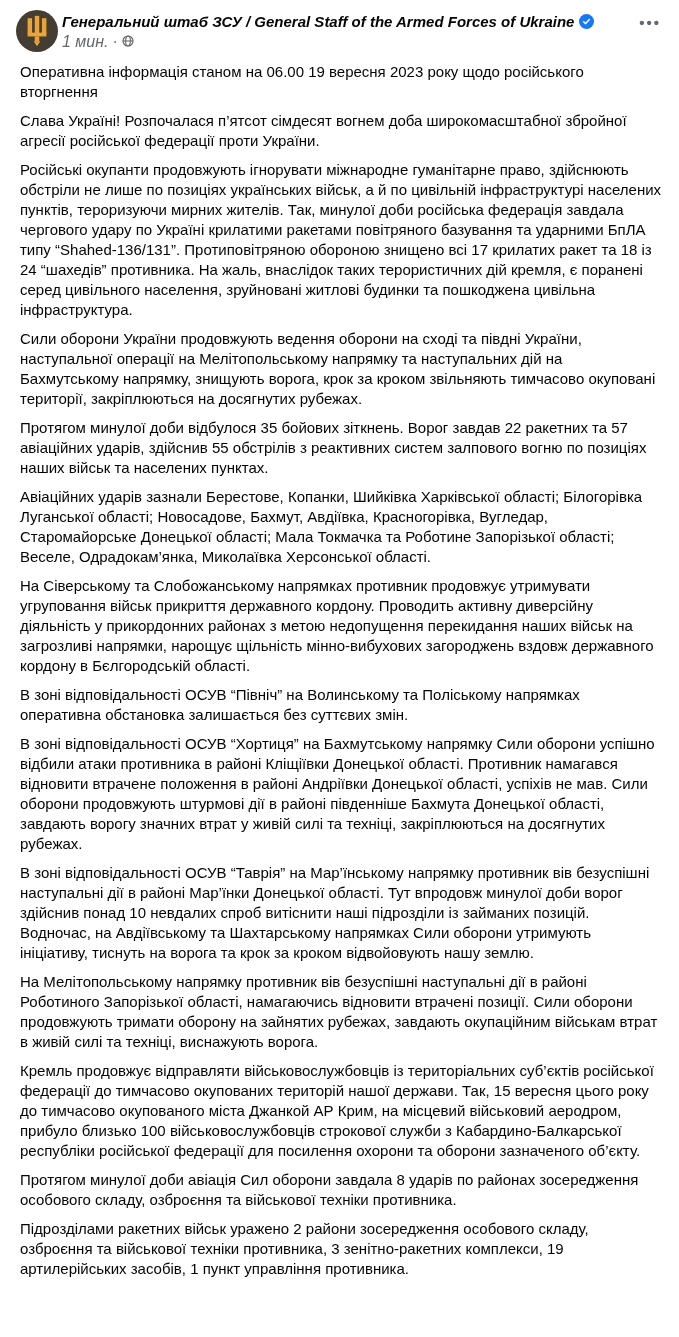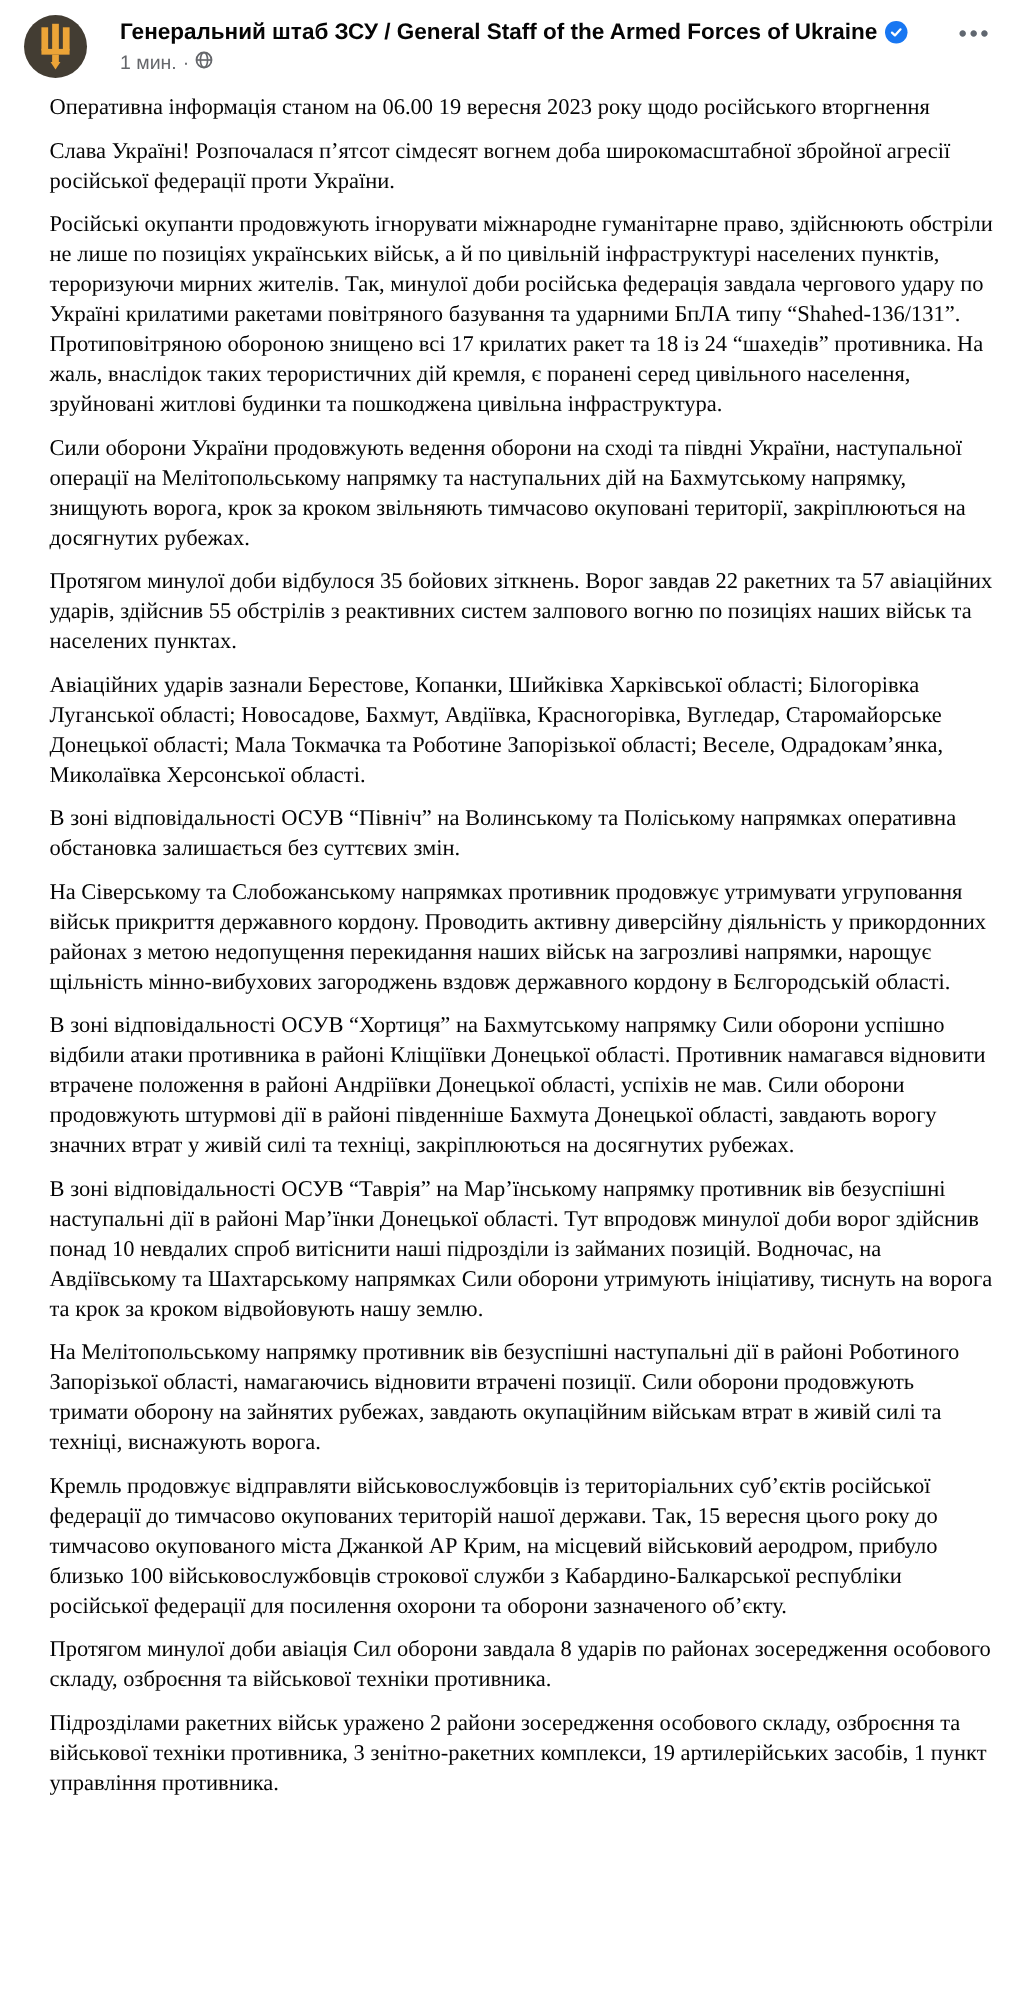--- a/index.html
+++ b/index.html
@@ -30,24 +30,25 @@
     border-radius: 50%;
     background: #433d33;
     flex: 0 0 42px;
     display: flex;
     align-items: center;
     justify-content: center;
     cursor: pointer;
   }
   .avatar svg { display: block; }
   .header-info {
-    margin-left: 22px;
+    margin-left: 4px;
     flex: 1 1 auto;
     min-width: 0;
     padding-top: 2px;
+    font-style: italic;
   }
   .page-name-row {
     display: flex;
     align-items: center;
     gap: 5px;
   }
   .page-name {
     font-size: 15px;
     line-height: 19px;
     font-weight: 700;
@@ -64,21 +65,21 @@
     background: #1877f2;
     display: inline-flex;
     align-items: center;
     justify-content: center;
   }
   .meta-row {
     display: flex;
     align-items: center;
     gap: 4px;
     margin-top: 3px;
-    font-size: 13px;
+    font-size: 16px;
     line-height: 16px;
     color: #65676b;
   }
   .globe-icon { display: inline-block; }
   .menu-button {
     flex: 0 0 auto;
     color: #606770;
     font-size: 15px;
     letter-spacing: 2px;
     padding: 8px 2px 8px 10px;
@@ -88,24 +89,23 @@
     font-weight: 700;
   }
   
   .post-body {
     padding: 6px 16px 14px 16px;
     font-size: 15px;
     line-height: 20px;
     color: #050505;
   }
   .post-body p {
-    margin: 0 0 9px 17px;
+    margin: 0 0 9px 4px;
     white-space: normal;
     word-wrap: break-word;
-    font-family: Liberation Serif, serif;
   }
   .post-body p:last-child { margin-bottom: 0; }
 </style>
 </head>
 <body>
 
 <div class="post-card">
 
   <div class="post-header">
 
@@ -149,22 +149,22 @@
     <div class="menu-button">•••</div>
   </div>
 
   <div class="post-body">
     <p>Оперативна інформація станом на 06.00 19 вересня 2023 року щодо російського вторгнення</p>
     <p>Слава Україні! Розпочалася п’ятсот сімдесят вогнем доба широкомасштабної збройної агресії російської федерації проти України.</p>
     <p>Російські окупанти продовжують ігнорувати міжнародне гуманітарне право, здійснюють обстріли не лише по позиціях українських військ, а й по цивільній інфраструктурі населених пунктів, тероризуючи мирних жителів. Так, минулої доби російська федерація завдала чергового удару по Україні крилатими ракетами повітряного базування та ударними БпЛА типу “Shahed-136/131”. Протиповітряною обороною знищено всі 17 крилатих ракет та 18 із 24 “шахедів” противника. На жаль, внаслідок таких терористичних дій кремля, є поранені серед цивільного населення, зруйновані житлові будинки та пошкоджена цивільна інфраструктура.</p>
     <p>Сили оборони України продовжують ведення оборони на сході та півдні України, наступальної операції на Мелітопольському напрямку та наступальних дій на Бахмутському напрямку, знищують ворога, крок за кроком звільняють тимчасово окуповані території, закріплюються на досягнутих рубежах.</p>
     <p>Протягом минулої доби відбулося 35 бойових зіткнень. Ворог завдав 22 ракетних та 57 авіаційних ударів, здійснив 55 обстрілів з реактивних систем залпового вогню по позиціях наших військ та населених пунктах.</p>
     <p>Авіаційних ударів зазнали Берестове, Копанки, Шийківка Харківської області; Білогорівка Луганської області; Новосадове, Бахмут, Авдіївка, Красногорівка, Вугледар, Старомайорське Донецької області; Мала Токмачка та Роботине Запорізької області; Веселе, Одрадокам’янка, Миколаївка Херсонської області.</p>
+    <p>На Сіверському та Слобожанському напрямках противник продовжує утримувати угруповання військ прикриття державного кордону. Проводить активну диверсійну діяльність у прикордонних районах з метою недопущення перекидання наших військ на загрозливі напрямки, нарощує щільність мінно-вибухових загороджень  вздовж державного кордону в Бєлгородській області.</p>
     <p>В зоні відповідальності ОСУВ “Північ” на Волинському та Поліському напрямках оперативна обстановка залишається без суттєвих змін.</p>
-    <p>На Сіверському та Слобожанському напрямках противник продовжує утримувати угруповання військ прикриття державного кордону. Проводить активну диверсійну діяльність у прикордонних районах з метою недопущення перекидання наших військ на загрозливі напрямки, нарощує щільність мінно-вибухових загороджень  вздовж державного кордону в Бєлгородській області.</p>
     <p>В зоні відповідальності ОСУВ “Хортиця” на Бахмутському напрямку Сили оборони успішно відбили атаки противника в районі Кліщіївки Донецької області. Противник намагався відновити втрачене положення в районі Андріївки Донецької області, успіхів не мав. Сили оборони продовжують штурмові дії в районі південніше Бахмута Донецької області, завдають ворогу значних втрат у живій силі та техніці, закріплюються на досягнутих рубежах.</p>
     <p>В зоні відповідальності ОСУВ “Таврія” на Мар’їнському напрямку противник вів безуспішні наступальні дії в районі Мар’їнки Донецької області. Тут впродовж минулої доби ворог здійснив понад 10 невдалих спроб витіснити наші підрозділи із займаних позицій. Водночас, на Авдіївському та Шахтарському напрямках Сили оборони утримують ініціативу, тиснуть на ворога та крок за кроком відвойовують нашу землю.</p>
     <p>На Мелітопольському напрямку противник вів безуспішні наступальні дії в районі Роботиного Запорізької області, намагаючись відновити втрачені позиції. Сили оборони продовжують тримати оборону на зайнятих рубежах, завдають окупаційним військам втрат в живій силі та техніці, виснажують ворога.</p>
     <p>Кремль продовжує відправляти військовослужбовців із територіальних суб’єктів російської федерації до тимчасово окупованих територій нашої держави. Так, 15 вересня цього року до тимчасово окупованого міста Джанкой АР Крим, на місцевий військовий аеродром, прибуло близько 100 військовослужбовців строкової служби з Кабардино-Балкарської республіки російської федерації для посилення охорони та оборони зазначеного об’єкту.</p>
     <p>Протягом минулої доби авіація Сил оборони завдала 8 ударів по районах зосередження особового складу, озброєння та військової техніки противника.</p>
     <p>Підрозділами ракетних військ уражено 2 райони зосередження особового складу, озброєння та військової техніки противника, 3 зенітно-ракетних комплекси, 19 артилерійських засобів, 1 пункт управління противника.</p>
   </div>
 
 </div>
 

